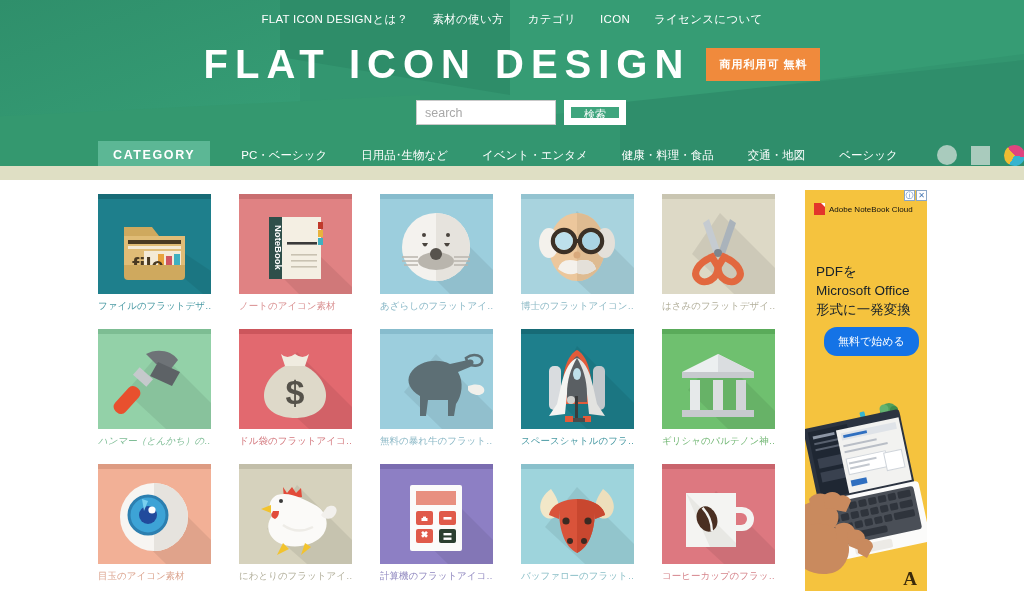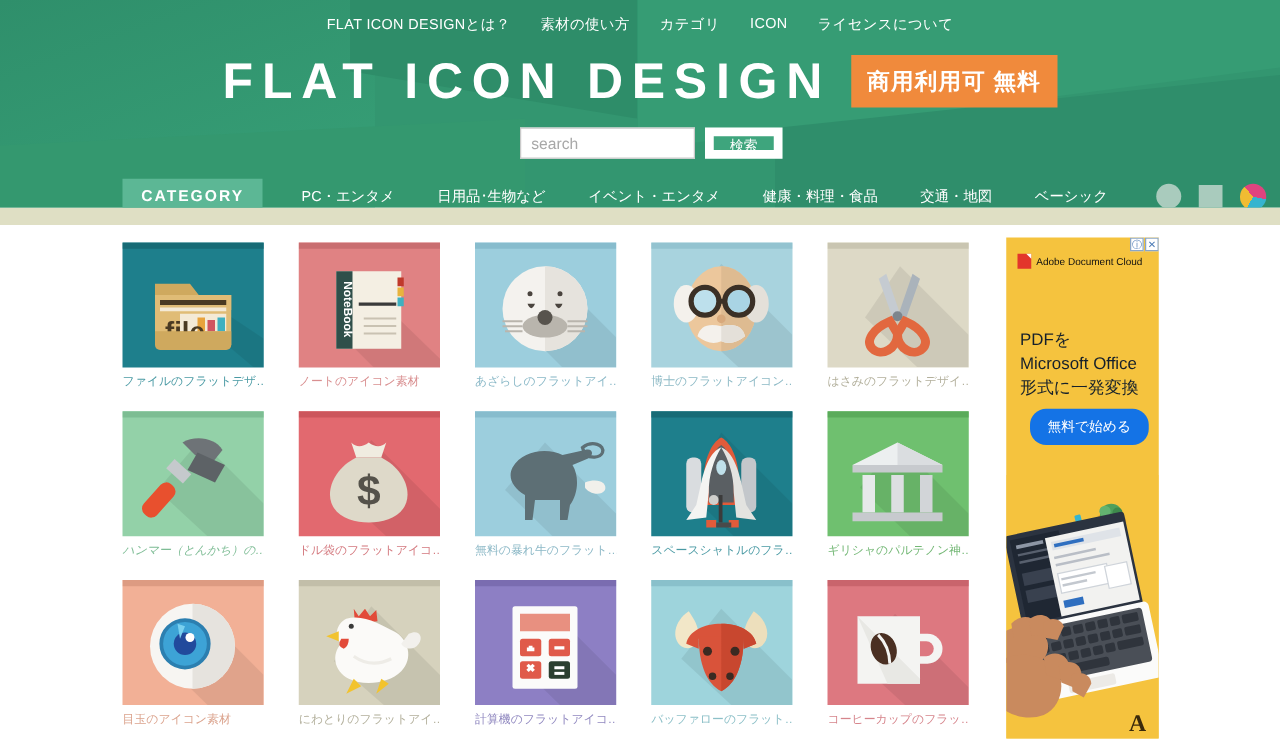--- a/index.html
+++ b/index.html
@@ -46,21 +46,21 @@
     position: relative; z-index: 3;
     display: flex; align-items: center; justify-content: center;
     gap: 16px; margin-top: 6px;
   }
   .logo {
     color: #ffffff; font-size: 40px; font-weight: bold;
     letter-spacing: 7px; line-height: 1;
   }
   .badge {
     background: #f08a3c; color: #ffffff;
-    font-size: 18px; font-weight: bold;
+    font-size: 11px; font-weight: bold;
     padding: 9px 13px; letter-spacing: 1px; white-space: nowrap;
   }
 
   .search-row {
     position: relative; z-index: 3;
     display: flex; justify-content: center; align-items: center;
     margin-top: 16px; gap: 8px; padding-left: 18px;
   }
   .search-input {
     width: 140px; height: 25px;
@@ -190,21 +190,21 @@
       <div class="badge">商用利用可 無料</div>
     </div>
 
     <div class="search-row">
       <input class="search-input" type="text" placeholder="search" style="">
       <button class="search-btn">検索</button>
     </div>
 
     <div class="catnav">
       <div class="cat-pill">CATEGORY</div>
-      <a href="#">PC・エンタメ</a>
+      <a href="#">PC・ベーシック</a>
       <a href="#">日用品･生物など</a>
       <a href="#">イベント・エンタメ</a>
       <a href="#">健康・料理・食品</a>
       <a href="#">交通・地図</a>
       <a href="#">ベーシック</a>
       <div class="shape-icons">
         <div class="sh-circle"></div>
         <div class="sh-square"></div>
         <div class="sh-wheel"></div>
       </div>
@@ -505,21 +505,21 @@
       </div>
   </div>
 
   <aside class="ad">
     <div class="ad-bar">
       <div class="ad-ibtn">ⓘ</div>
       <div class="ad-ibtn">✕</div>
     </div>
     <div class="ad-brand">
       <span class="ad-pdf-ico"></span>
-      <span class="ad-brand-txt">Adobe Document Cloud</span>
+      <span class="ad-brand-txt">Adobe NoteBook Cloud</span>
     </div>
     <div class="ad-head">
       <div>PDFを</div>
       <div>Microsoft Office</div>
       <div>形式に一発変換</div>
     </div>
     <div class="ad-cta">無料で始める</div>
 
     <svg class="ad-photo" viewBox="0 0 122 211">
       <rect width="122" height="211" fill="#f5c33e"></rect>

